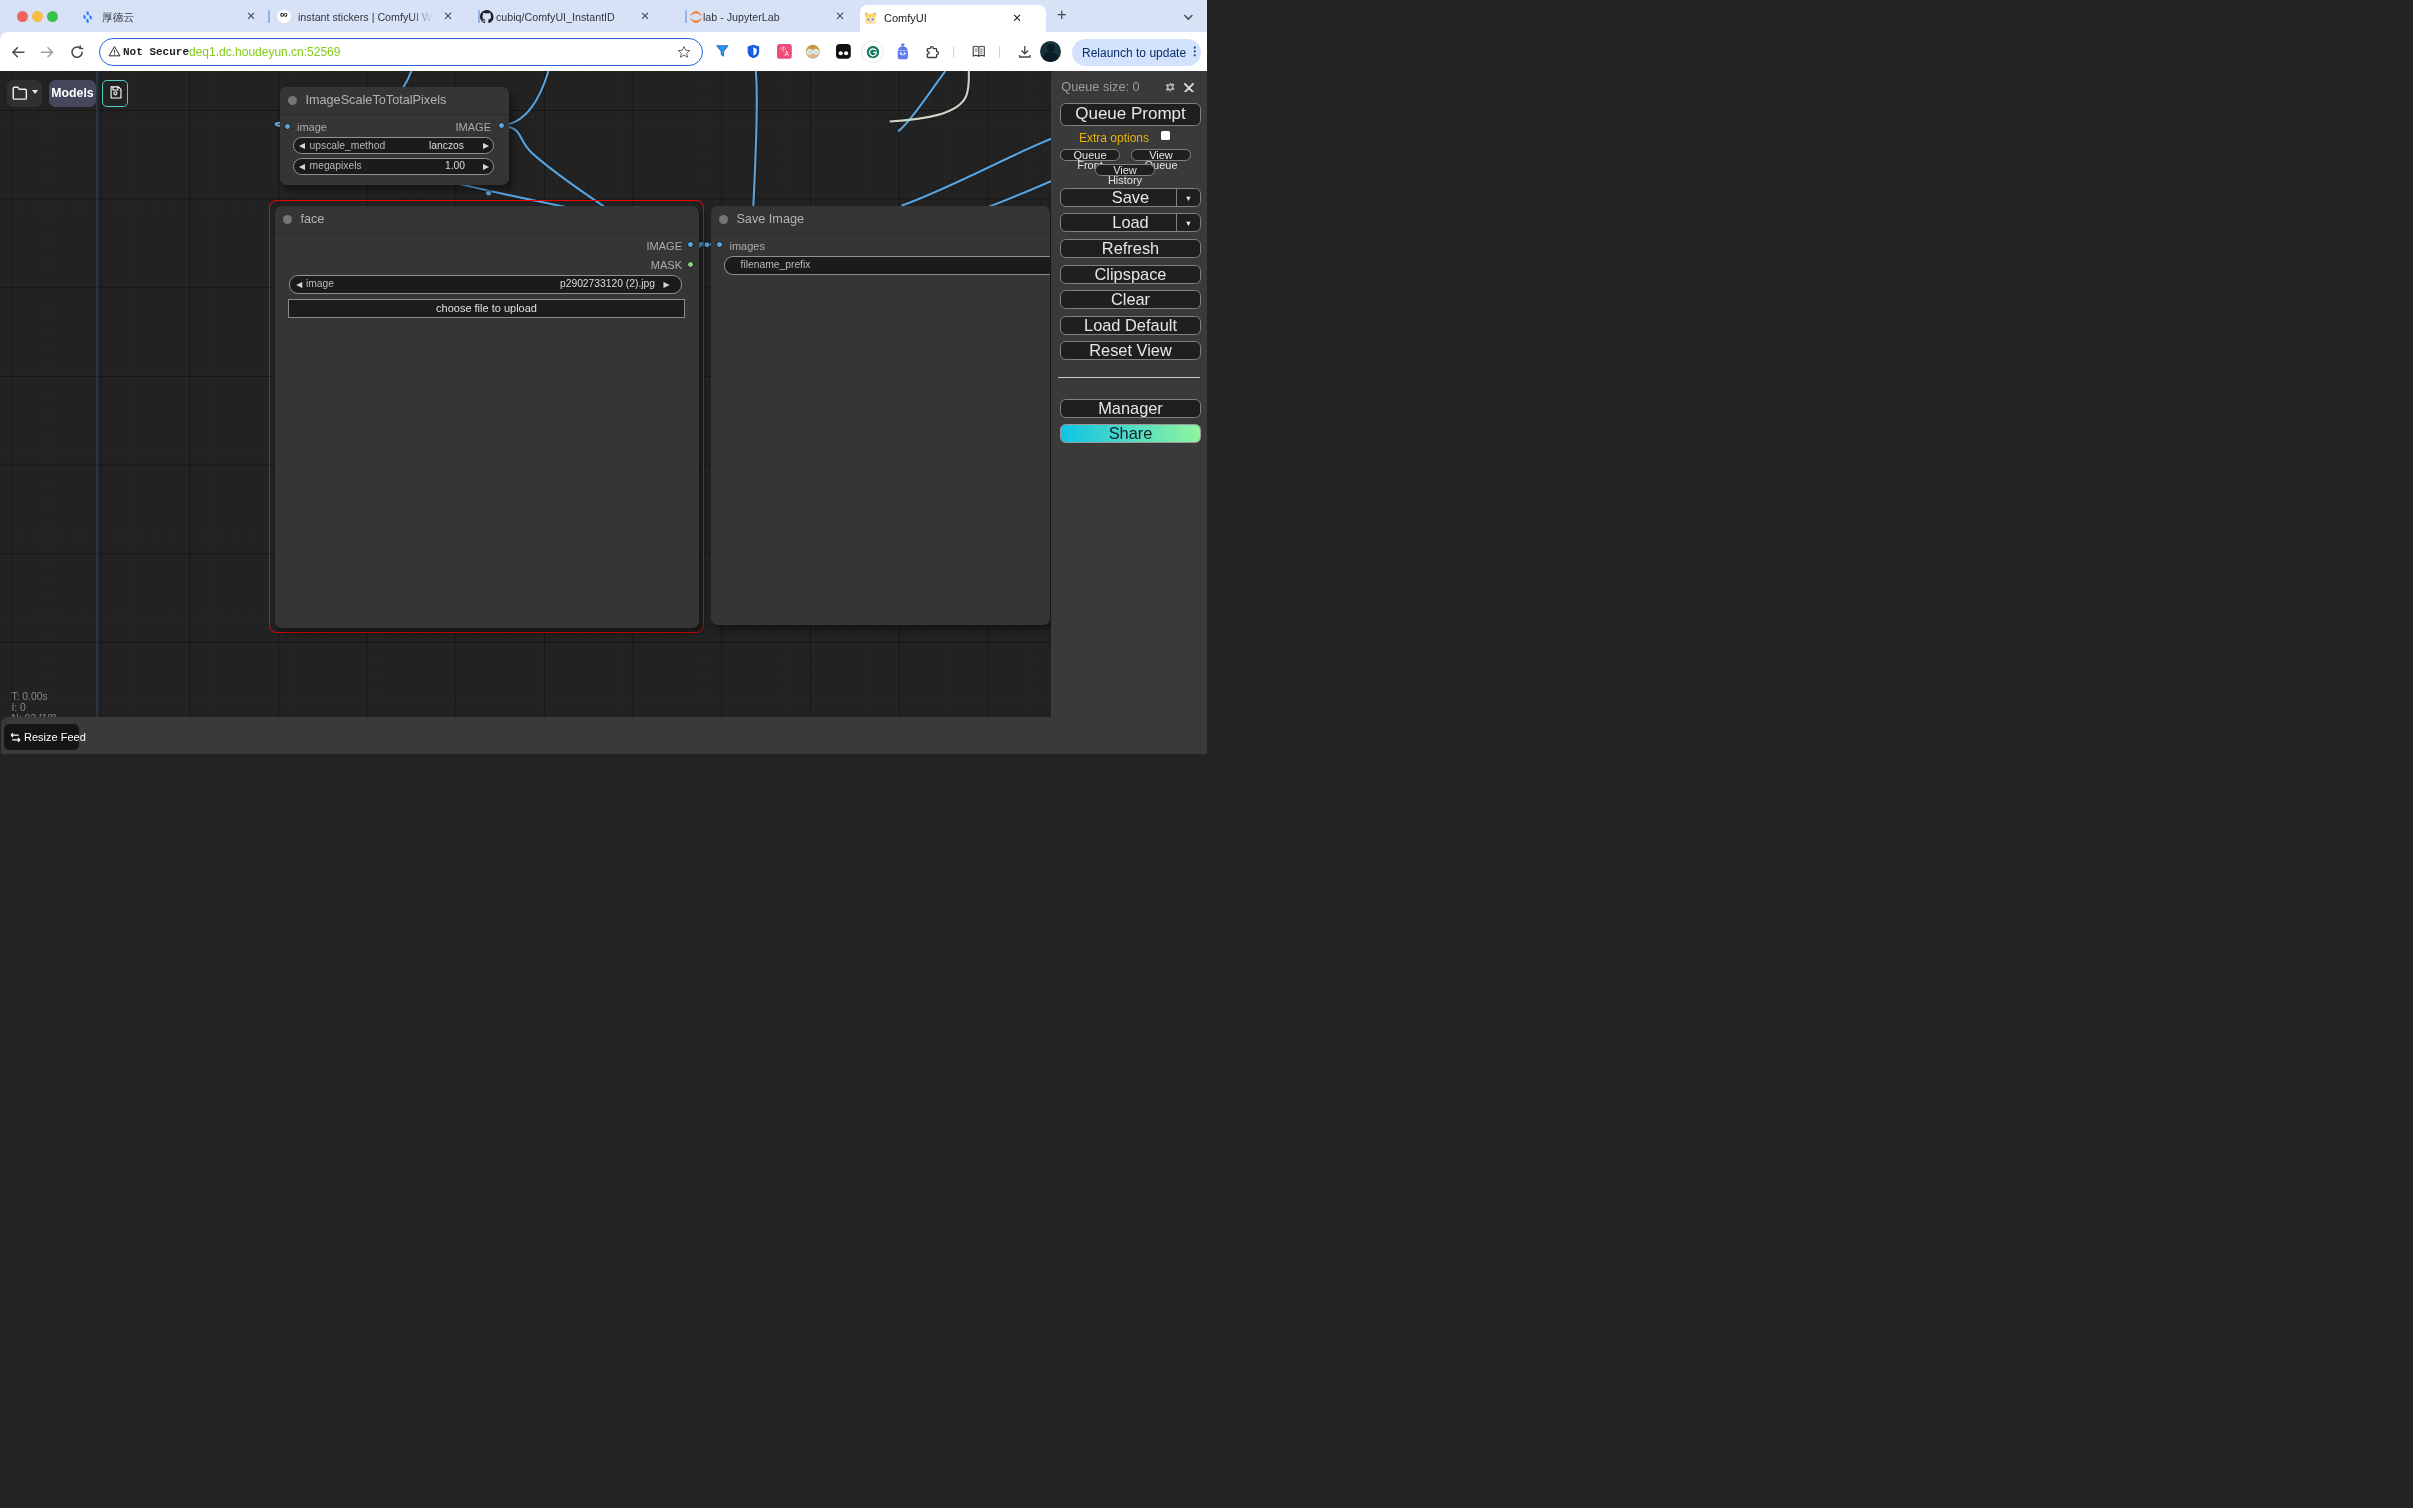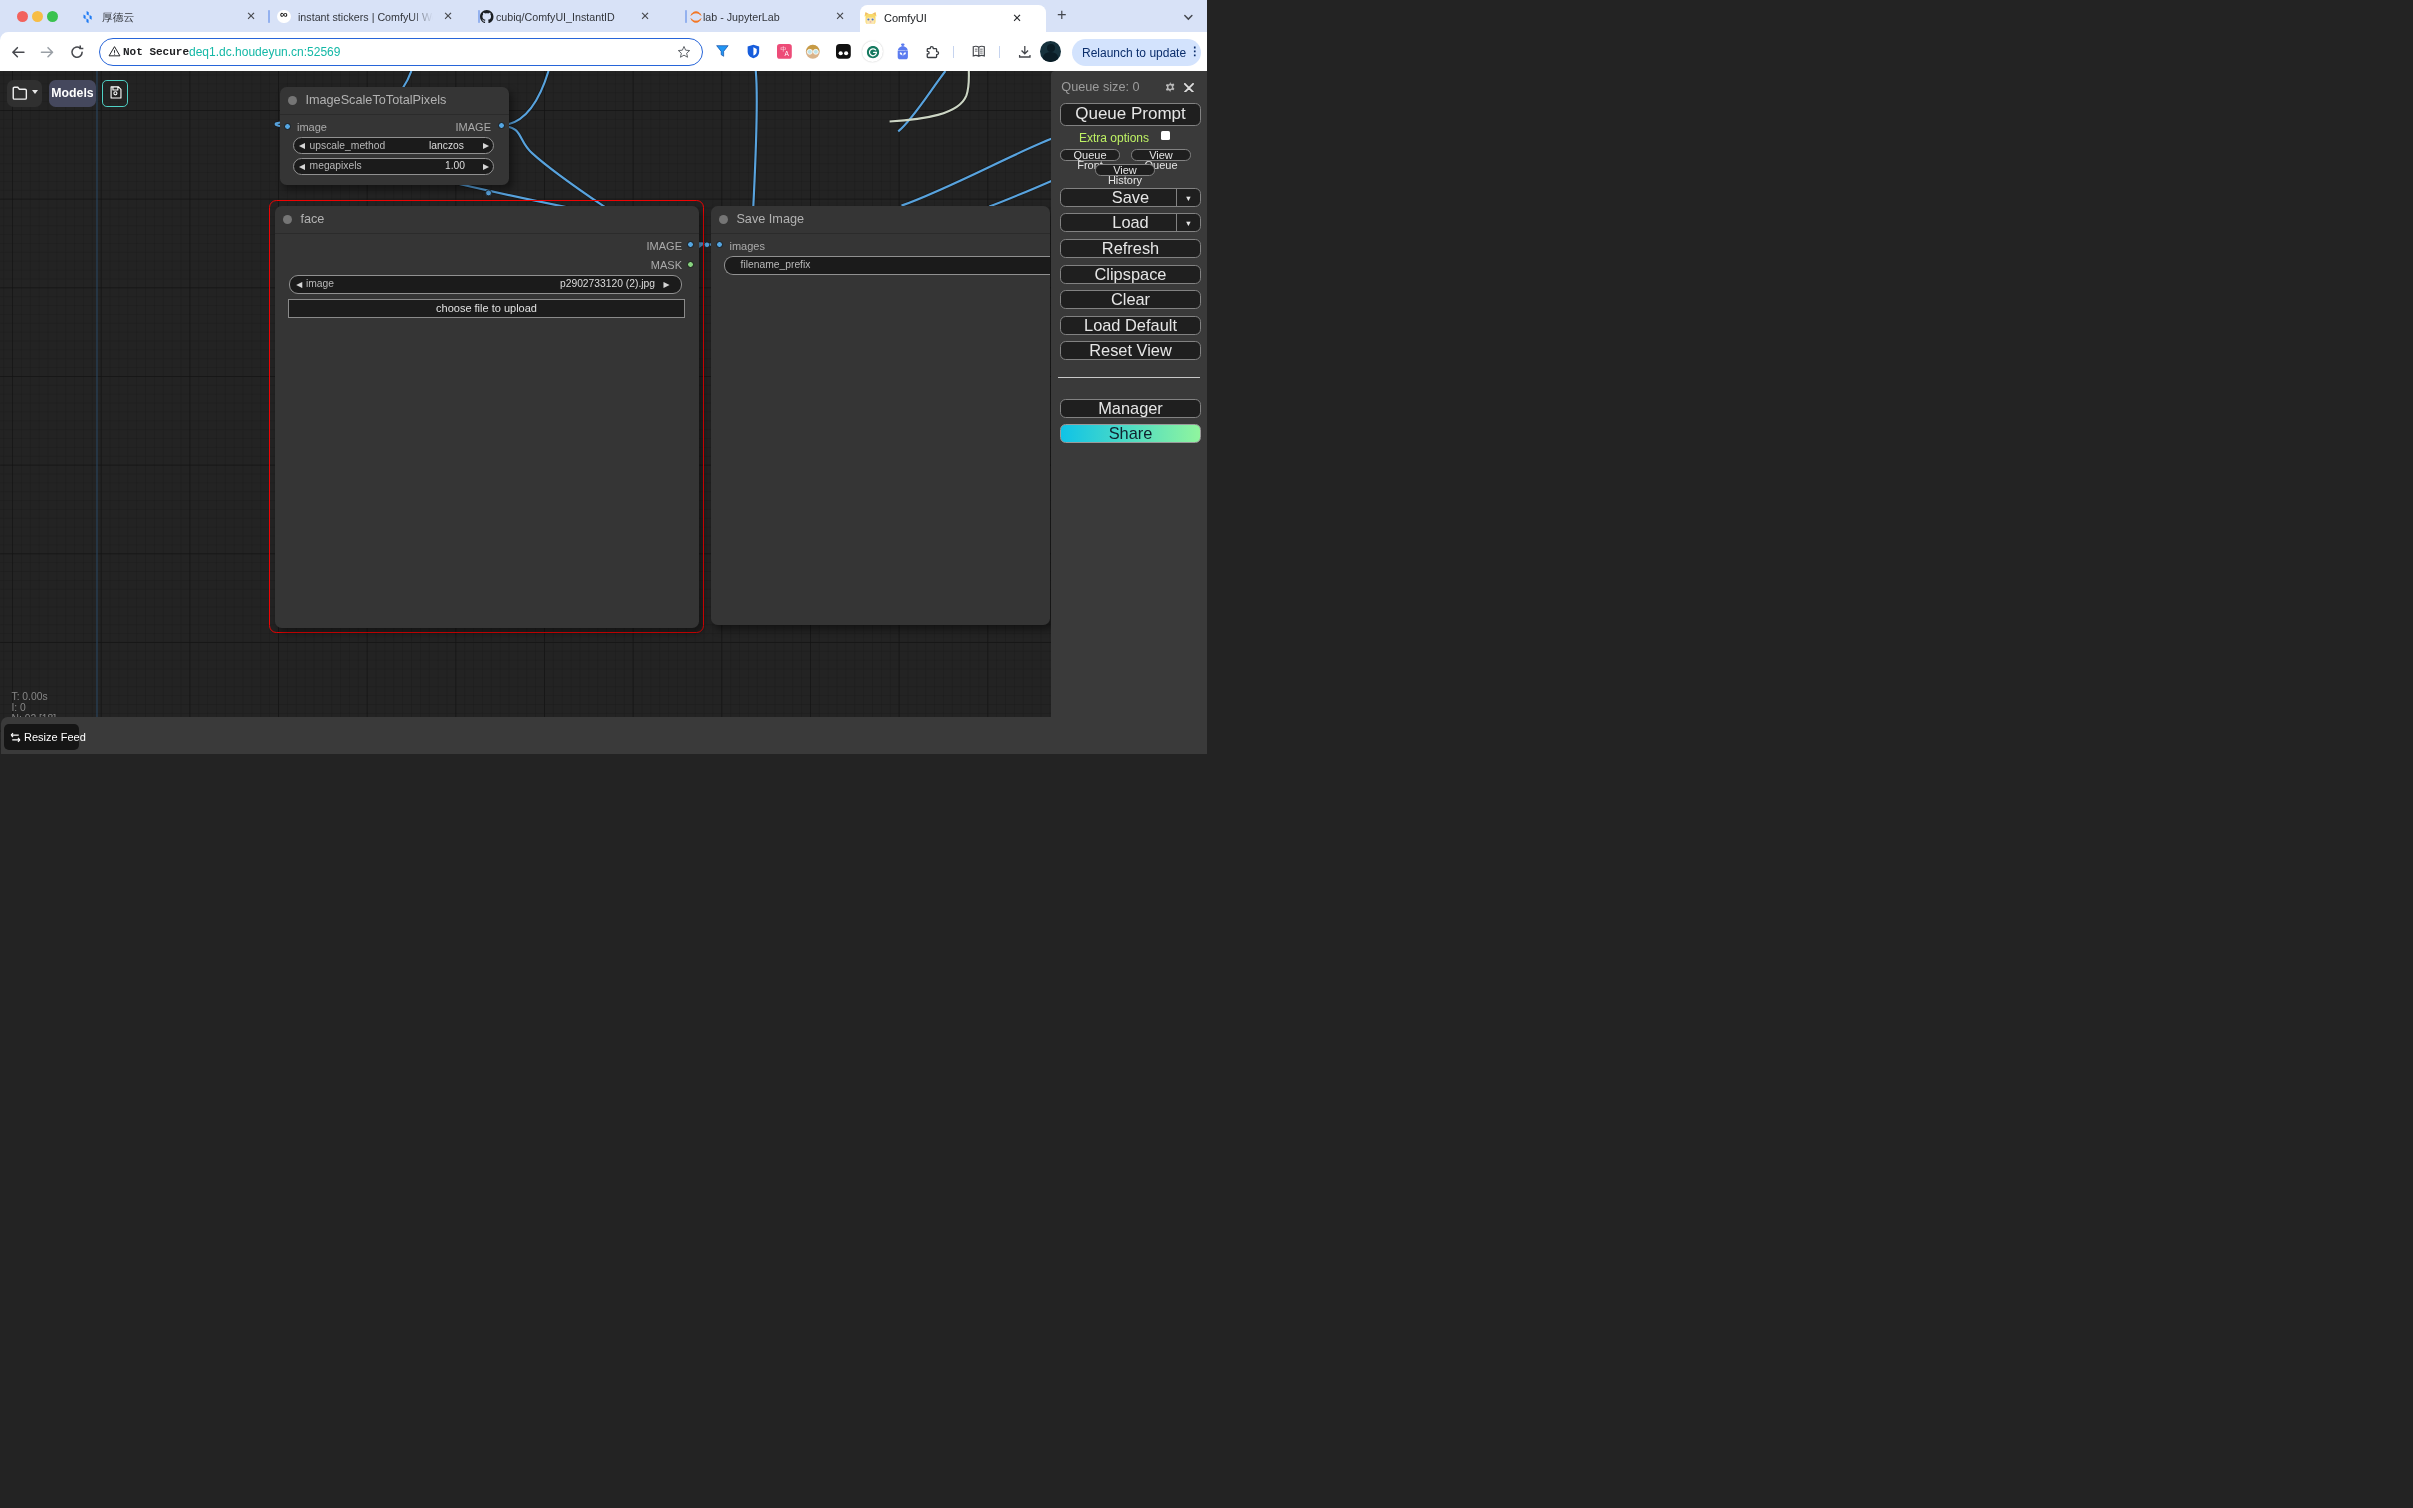--- a/index.html
+++ b/index.html
@@ -114,21 +114,21 @@
     <path d="M13.7 1.8 V5.6 H17.5" stroke="#47494e" stroke-width="1.9" fill="none"></path>
   </svg>
 
 <div class="abs" style="left:99px; top:38px; width:604px; height:28px; border:1.6px solid #2765d9; border-radius:14.4px; background:#fff;"></div>
 <svg class="abs" style="left:108px; top:45px;" width="13" height="13" viewBox="0 0 24 24">
     <path d="M12 3 L22 20 H2 Z" fill="none" stroke="#202124" stroke-width="1.8" stroke-linejoin="round"></path>
     <rect x="11.2" y="9.5" width="1.8" height="5" fill="#202124"></rect>
     <rect x="11.2" y="16" width="1.8" height="1.8" fill="#202124"></rect>
   </svg>
 <div class="abs" style="left:123px; top:46px; font-size:11px; font-weight:600; color:#202124;font-family:Liberation Mono, monospace;">Not Secure</div>
-<div class="abs" style="left:189px; top:45px; font-size:12px; color:#14b8a6;">deq1.dc.houdeyun.cn:52569</div>
+<div class="abs" style="left:189px; top:45px; font-size:12px; color:#84cc16;">deq1.dc.houdeyun.cn:52569</div>
 <svg class="abs" style="left:677px; top:45px;" width="14" height="14" viewBox="0 0 24 24">
     <path d="M12 2.5 L14.8 8.9 L21.8 9.5 L16.5 14.1 L18.1 21 L12 17.4 L5.9 21 L7.5 14.1 L2.2 9.5 L9.2 8.9 Z" fill="none" stroke="#5f6368" stroke-width="1.7" stroke-linejoin="round"></path>
   </svg>
 
 <svg class="abs" style="left:715px; top:44px;" width="14.8" height="14.8" viewBox="0 0 18 18">
     <path d="M2 2 H16 L10.5 9 V15 L7.5 13 V9 Z" fill="#2196f3" stroke="#0d47a1" stroke-width="0.8"></path>
   </svg>
 <svg class="abs" style="left:746px; top:44px;" width="14.8" height="14.8" viewBox="0 0 18 18">
     <path d="M9 1 L16 3 V9 C16 13.5 13 16 9 17.3 C5 16 2 13.5 2 9 V3 Z" fill="#175ddc"></path>
     <path d="M9 4 V14 C11.5 13 13 11.5 13 9 V6 Z" fill="#fff"></path>
@@ -305,21 +305,21 @@
   <div class="abs" style="left:10.3px; top:8.6px; font-size:12.7px; color:#9c9c9c;">Queue size: 0</div>
   <svg class="abs" style="left:113px; top:10.3px;" width="12.3" height="12.3" viewBox="0 0 24 24">
       <path fill="#b9b9b9" d="M12 8.5 a3.5 3.5 0 1 0 0 7 a3.5 3.5 0 0 0 0-7 Z M12 2 l1.2 3 a7.5 7.5 0 0 1 2.3 1 l3.1-1 1.7 2.9 -2.2 2.3 a7.5 7.5 0 0 1 0 2.6 l2.2 2.3 -1.7 2.9 -3.1-1 a7.5 7.5 0 0 1 -2.3 1 L12 22 l-1.2-3 a7.5 7.5 0 0 1 -2.3-1 l-3.1 1 -1.7-2.9 2.2-2.3 a7.5 7.5 0 0 1 0-2.6 L3.7 8.9 5.4 6 l3.1 1 a7.5 7.5 0 0 1 2.3-1 Z"></path>
     </svg>
   <svg class="abs" style="left:133px; top:11.5px;" width="9.9" height="9.9" viewBox="0 0 12 12">
       <path d="M1 1 L11 11 M11 1 L1 11" stroke="#ddd" stroke-width="2.2" stroke-linecap="round"></path>
     </svg>
 
   <div class="sbtn big" style="top:32px; height:22.6px; font-size:17px; line-height:20.5px;">Queue Prompt</div>
 
-  <div class="abs" style="left:28px; top:60px; font-size:12px; color:#bef264;">Extra options</div>
+  <div class="abs" style="left:28px; top:60px; font-size:12px; color:#eab308;">Extra options</div>
   <div class="abs" style="left:110px; top:60px; width:9.4px; height:9.4px; background:#fff; border-radius:1.6px;"></div>
 
   <div class="sbtn small" style="left:9px; top:78px;">Queue Front</div>
   <div class="sbtn small" style="left:80px; top:78px;">View Queue</div>
   <div class="sbtn small" style="left:44px; top:93px;">View History</div>
 
   <div class="sbtn big" style="top:117px;">Save<span style="position:absolute; right:0; top:0; width:24px; height:100%; border-left:1px solid #828282; font-size:7.4px; line-height:19px;">▼</span></div>
   <div class="sbtn big" style="top:142px;">Load<span style="position:absolute; right:0; top:0; width:24px; height:100%; border-left:1px solid #828282; font-size:7.4px; line-height:19px;">▼</span></div>
   <div class="sbtn big" style="top:168px;">Refresh</div>
   <div class="sbtn big" style="top:194px;">Clipspace</div>

